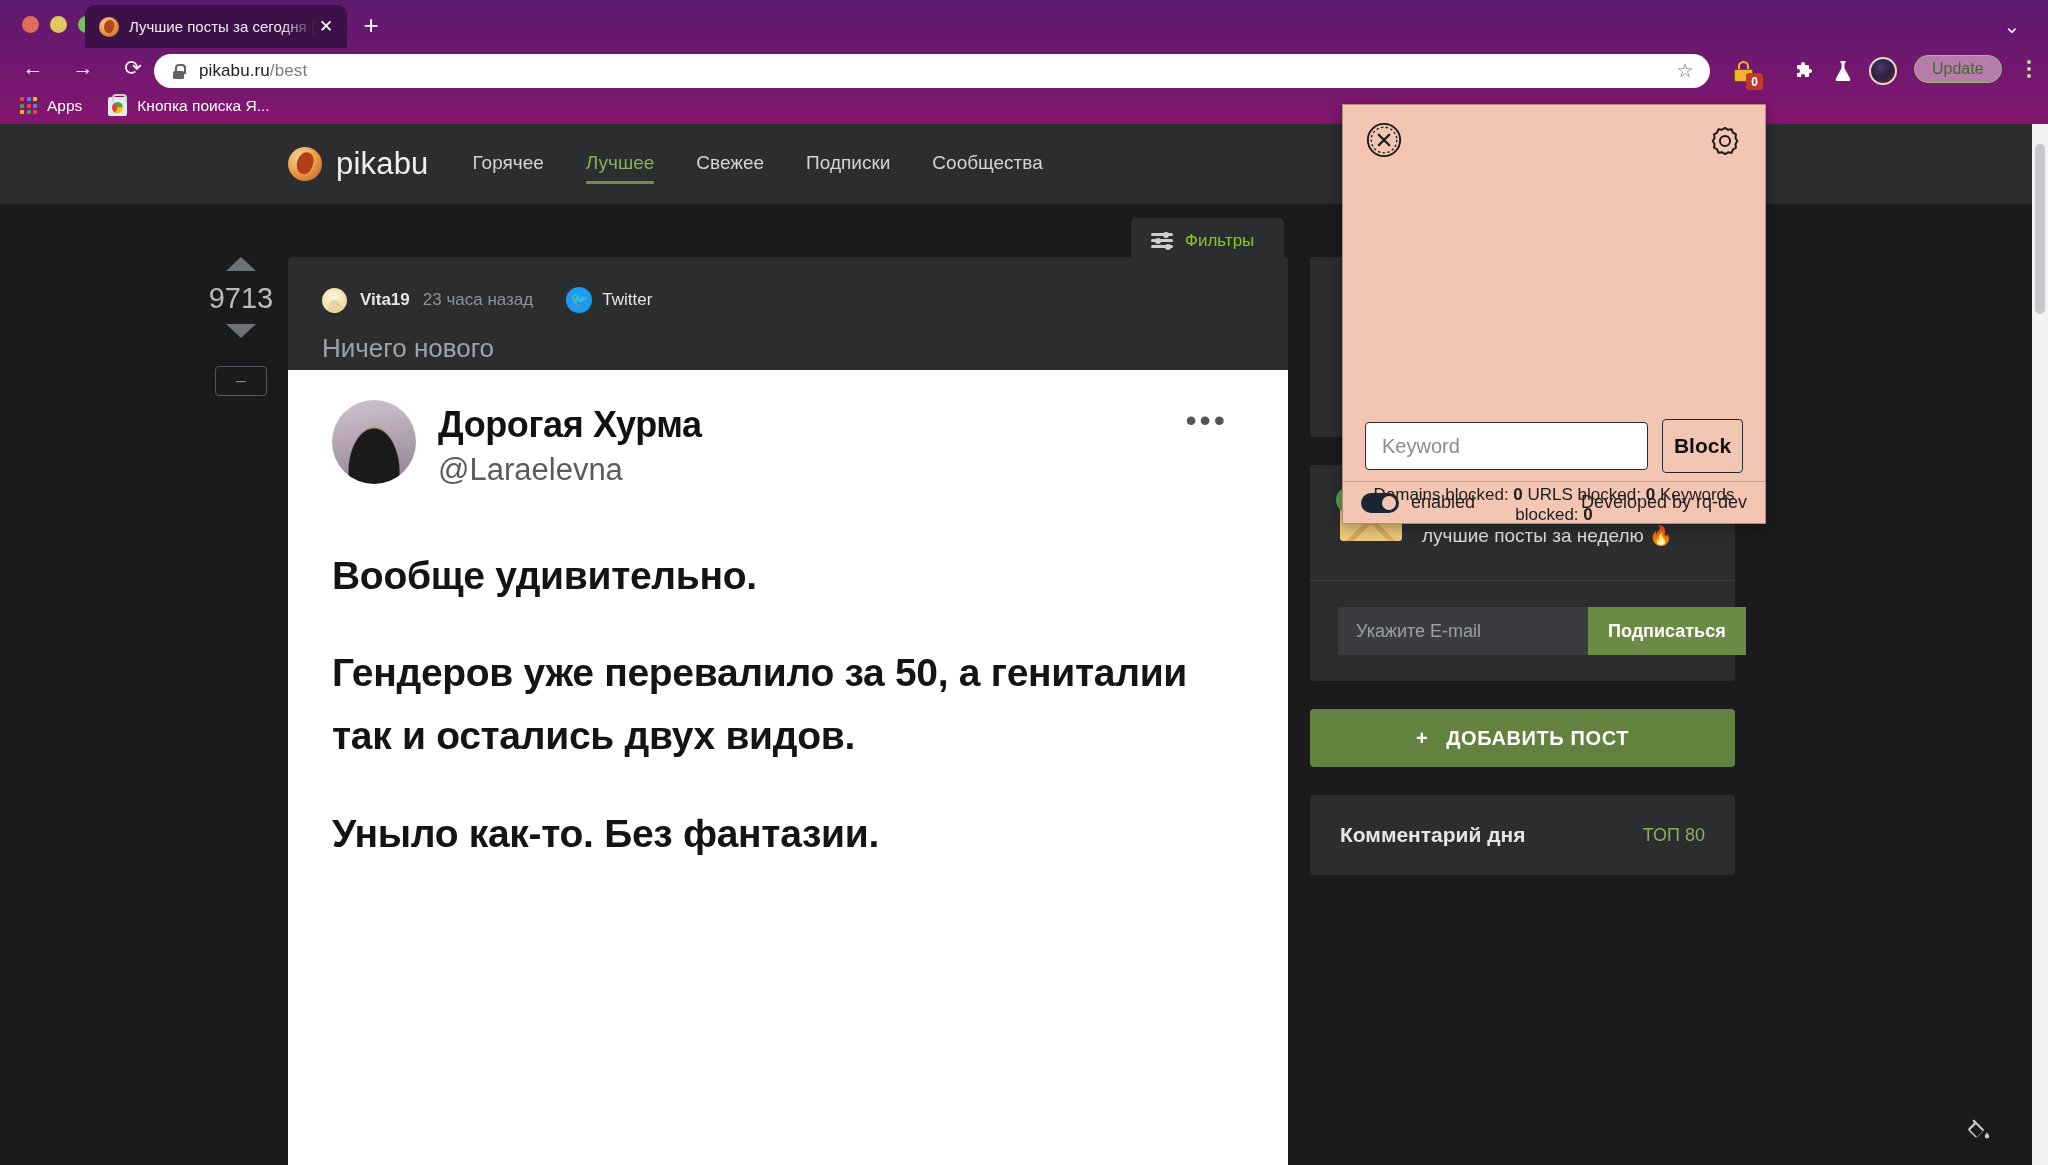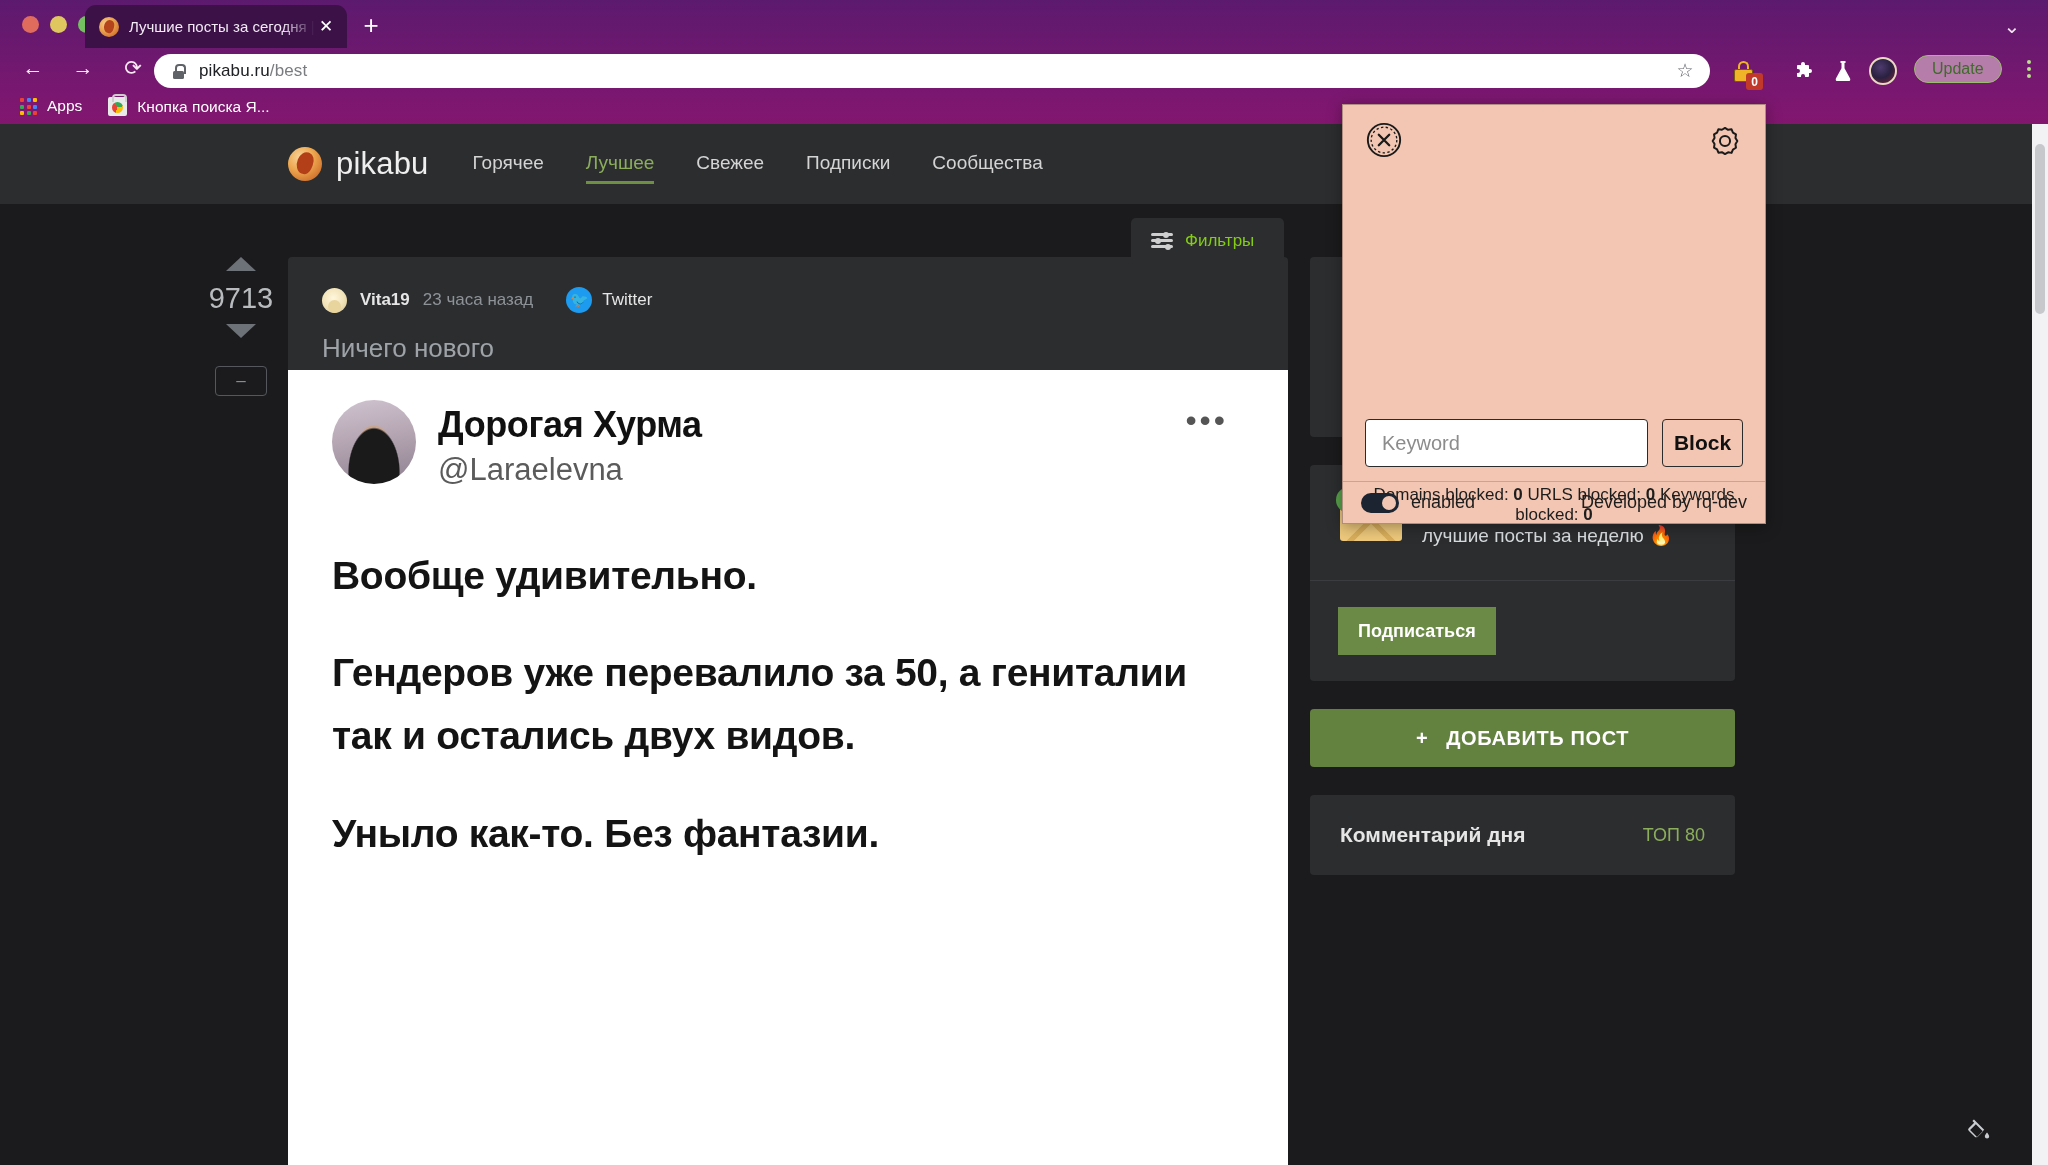--- a/index.html
+++ b/index.html
@@ -153,21 +153,21 @@
     display: flex; flex-direction: column; align-items: center;
     justify-content: center; gap: 3px;
   }
   #kebab i { width: 4px; height: 4px; border-radius: 50%; background: #b9e08a; }
 
   
   #bookmarks {
     position: absolute; left: 0; top: 88px; width: 2048px; height: 36px;
     display: flex; align-items: center; padding-left: 20px; gap: 26px;
   }
-  .bm { display: flex; align-items: flex-end; gap: 10px; color: #fff; font-size: 15.5px; }
+  .bm { display: flex; align-items: flex-start; gap: 10px; color: #fff; font-size: 15.5px; }
   #apps-grid {
     width: 17px; height: 17px;
     display: grid; grid-template-columns: repeat(3,4px);
     grid-template-rows: repeat(3,4px); gap: 2.5px;
   }
   #apps-grid s { display:block; width:4px; height:4px; border-radius:1px; }
   #bm-store-icon {
     width: 19px; height: 19px; border-radius: 2px;
     background: #e9e9e9; position: relative;
   }
@@ -423,21 +423,21 @@
     position: absolute; left: 0; right: 0; top: 314px;
     display: flex; align-items: center; gap: 14px; padding: 0 22px;
   }
   #keyword-input {
     flex: 1 1 auto; height: 48px; background: #fff;
     border: 1.5px solid #2b2b2b; border-radius: 4px;
     font-size: 20px; color: #222; padding-left: 16px; font-family: inherit;
   }
   #keyword-input::placeholder { color: #8c8c8c; }
   #block-btn {
-    width: 120px; height: 48px; background: transparent;
+    width: 120px; height: 54px; background: transparent;
     border: 1.5px solid #2b2b2b; border-radius: 4px;
     font-size: 21px; font-weight: bold; color: #111; font-family: inherit;
   }
   #popup-stats {
     position: absolute; left: 0; right: 0; top: 380px;
     text-align: center; font-size: 17px; color: #1d1d1d;
   }
   #popup-stats b { font-weight: bold; }
   #popup-footer {
     position: absolute; left: 0; right: 0; bottom: 0; height: 42px;
@@ -620,20 +620,21 @@
         <div class="side-card" id="news-card">
           <span id="news-close">✕</span>
           <div id="news-top">
             <span id="env-icon">
               <span class="env"></span>
                 <span class="pill-badge"></span>
             </span>
             <span id="news-text">Рассылка Пикабу: отправляем лучшие посты за неделю 🔥</span>
           </div>
           <div id="news-bottom">
+            <input id="email-input" type="text" placeholder="Укажите E-mail" style="">
             <button id="subscribe-btn">Подписаться</button>
           </div>
         </div>
 
         <div id="addpost-btn">
           <span>+</span>
           <span>ДОБАВИТЬ ПОСТ</span>
         </div>
 
         <div class="side-card" id="comment-card">

